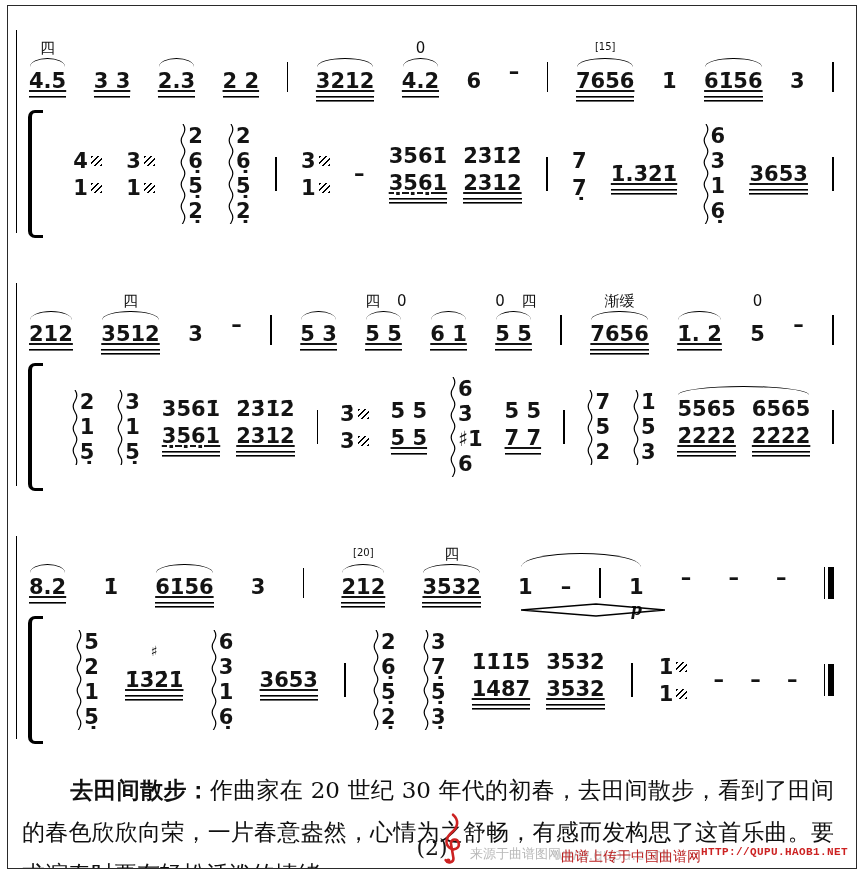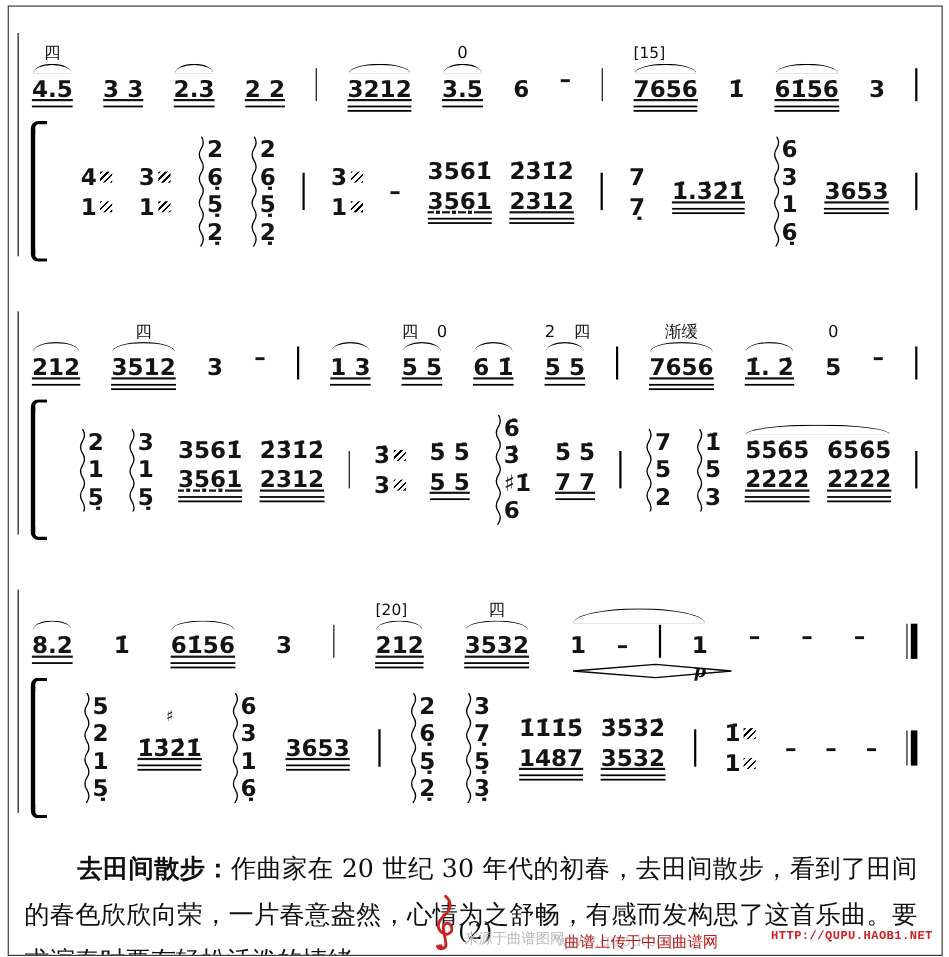--- a/index.html
+++ b/index.html
@@ -29,21 +29,21 @@
   .fb-thin{width:1.7px;background:#000;}
   .fb-thick{width:5.5px;background:#000;}
 
   .dashnote{margin-bottom:9px;}
   .staff.accomp .dashnote{margin-bottom:0;align-self:center;}
 
   .arc{position:absolute;left:1px;right:1px;top:-11px;height:8px;
        border-top:1.8px solid #000;border-radius:50% 50% 0 0/100% 100% 0 0;}
   .toplabel{position:absolute;top:-30px;left:0;width:100%;text-align:center;
             font:400 15px "DejaVu Sans",sans-serif;white-space:nowrap;word-spacing:12px;color:#111;}
-  .toplabel.left{text-align:left;font-size:14px;top:-28px;}
+  .toplabel.left{text-align:center;font-size:10px;top:-28px;}
   .toplabel.sharp{font-size:14px;top:-25px;}
 
   .stack2{display:flex;flex-direction:column;align-items:center;gap:3px;position:relative;}
   .srow{display:flex;align-items:center;}
   .stackpair{display:flex;gap:16px;position:relative;align-items:center;}
 
   .trem{display:inline-block;width:11px;height:10px;margin-left:3px;
         background:repeating-linear-gradient(135deg,#000 0 1.6px,transparent 1.6px 4.4px);}
 
   .chord{display:flex;align-items:center;gap:1px;}
@@ -69,36 +69,36 @@
         text-align:justify;text-indent:2.1em;color:#101010;}
   .perf .note-label{font-weight:700;}
   .pagenum{position:absolute;bottom:8px;left:0;width:100%;text-align:center;
            font:400 22px "DejaVu Serif",serif;}
   .watermark{position:absolute;right:8px;bottom:2px;display:flex;align-items:flex-end;gap:4px;}
   .wm-text{display:flex;line-height:1.25;}
   .wm-src{color:#b9b9b9;font-size:13px;}
   .wm-mid{position:relative;text-align:right;}
   .wm-bg{position:absolute;left:-8px;top:0;color:#cfcfcf;font-size:15px;z-index:0;}
   .wm-upload{position:relative;z-index:1;color:#b91c1c;font-size:14px;}
-  .wm-url{color:#cc2222;font:700 11px "Liberation Mono",monospace;letter-spacing:.4px;padding-left:48px;}
+  .wm-url{color:#cc2222;font:700 11px "Liberation Mono",monospace;letter-spacing:.4px;}
 </style>
 </head>
 <body>
 
 <div class="sheet">
   <div id="notation">
       <div class="system">
         <div class="staff melody">
           <div class="note"><span class="txt ul1">4.5</span><div class="arc"></div><span class="toplabel">四</span></div>
           <div class="note"><span class="txt ul1">3 3</span></div>
           <div class="note"><span class="txt ul1">2.3</span><div class="arc"></div></div>
           <div class="note"><span class="txt ul1">2 2</span></div>
           <div class="bar"></div>
           <div class="note"><span class="txt ul2">3212</span><div class="arc"></div></div>
-          <div class="note"><span class="txt ul1">3.5</span><div class="arc"></div><span class="toplabel">0</span></div>
+          <div class="note"><span class="txt ul1">4.2</span><div class="arc"></div><span class="toplabel">0</span></div>
           <div class="note"><span class="txt">6</span></div>
           <div class="note dashnote"><span class="txt">–</span></div>
           <div class="bar"></div>
           <div class="note"><span class="txt ul2">7656</span><div class="arc"></div><span class="toplabel left">[15]</span></div>
           <div class="note"><span class="txt">1̇</span></div>
           <div class="note"><span class="txt ul2">61̇56</span><div class="arc"></div></div>
           <div class="note"><span class="txt">3</span></div>
           <div class="bar"></div>
         </div>
         <div class="staff accomp">
@@ -200,24 +200,24 @@
           <div class="bar"></div>
         </div>
       </div>
       <div class="system">
         <div class="staff melody">
           <div class="note"><span class="txt ul1">212</span><div class="arc"></div></div>
           <div class="note"><span class="txt ul2">3512</span><div class="arc"></div><span class="toplabel">四</span></div>
           <div class="note"><span class="txt">3</span></div>
           <div class="note dashnote"><span class="txt">–</span></div>
           <div class="bar"></div>
-          <div class="note"><span class="txt ul1">1 3</span><div class="arc"></div></div>
+          <div class="note"><span class="txt ul1">5 3</span><div class="arc"></div></div>
           <div class="note"><span class="txt ul1">5 5</span><div class="arc"></div><span class="toplabel">四 0</span></div>
           <div class="note"><span class="txt ul1">6 1̇</span><div class="arc"></div></div>
-          <div class="note"><span class="txt ul1">5 5</span><div class="arc"></div><span class="toplabel">2 四</span></div>
+          <div class="note"><span class="txt ul1">5 5</span><div class="arc"></div><span class="toplabel">0 四</span></div>
           <div class="bar"></div>
           <div class="note"><span class="txt ul2">7656</span><div class="arc"></div><span class="toplabel">渐缓</span></div>
           <div class="note"><span class="txt ul1">1̇. 2̇</span><div class="arc"></div></div>
           <div class="note"><span class="txt">5</span><span class="toplabel">0</span></div>
           <div class="note dashnote"><span class="txt">–</span></div>
           <div class="bar"></div>
         </div>
         <div class="staff accomp">
           <div class="bracket"></div>
           <div class="chord">

